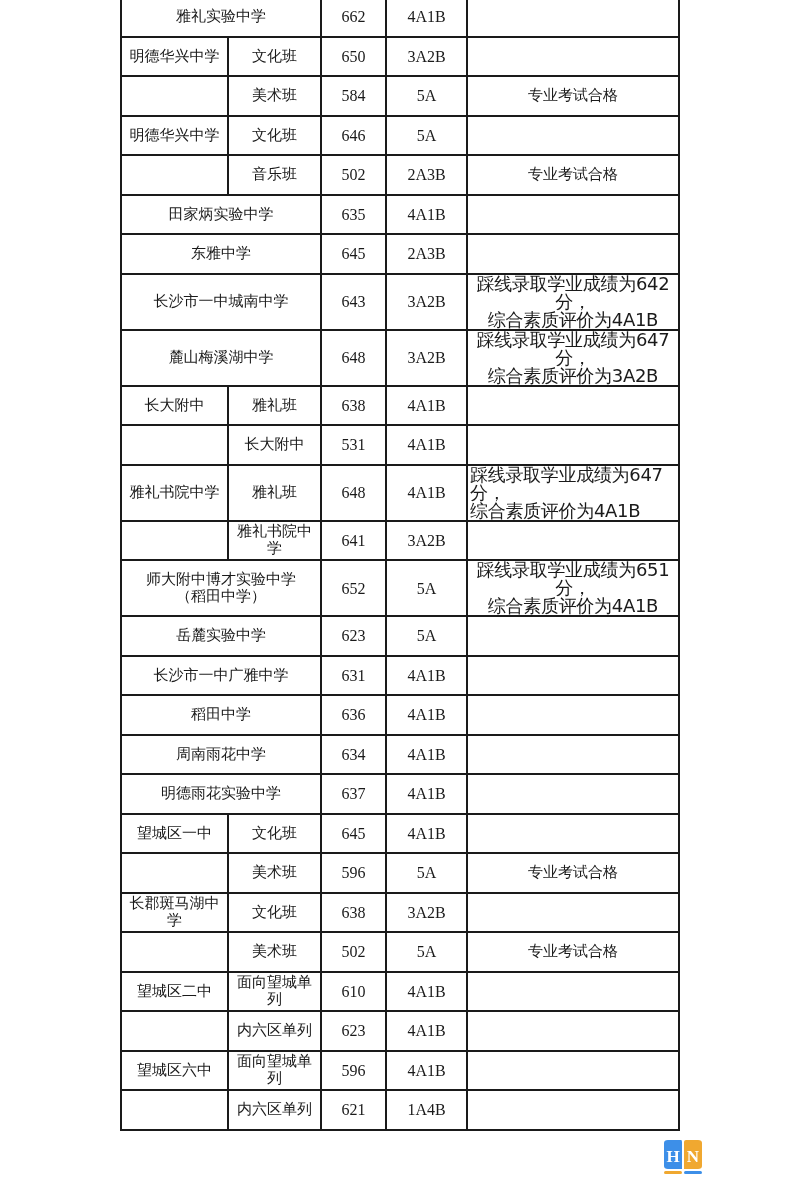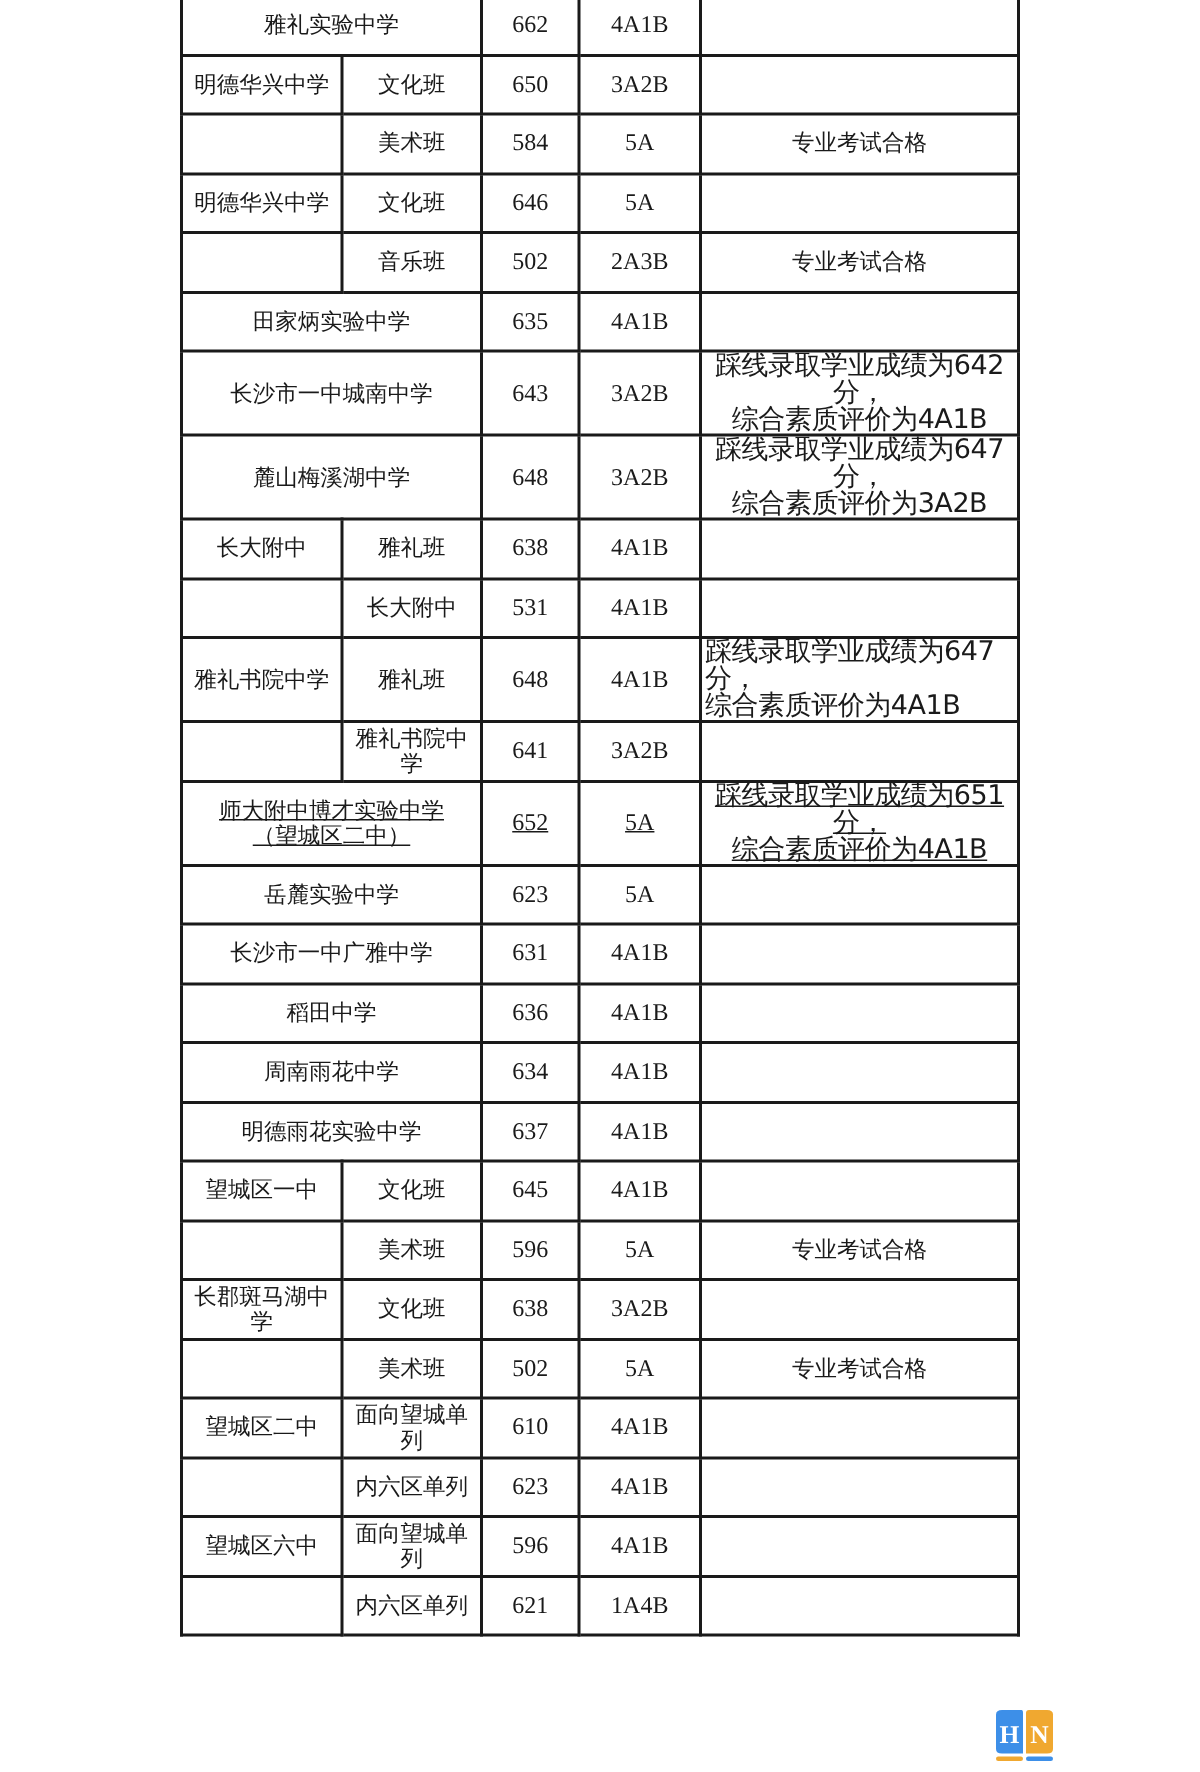--- a/index.html
+++ b/index.html
@@ -39,21 +39,21 @@
       font-size: 15px;
       line-height: 17px;
       height: 37.5px;
       overflow: hidden;
       word-break: break-all;
     }
     td.num {
       font-family: "Liberation Serif", "DejaVu Serif", serif;
       font-size: 16px;
     }
-    tr.tall td { height: 53px; text-decoration: underline; }
+    tr.tall td { height: 53px; }
     tr.first td { border-top: none; }
     td.remark-multi {
       font-size: 18px;
       line-height: 18px;
       letter-spacing: -0.3px;
     }
     td.remark-multi.left { text-align: left; }
     .logo {
       position: absolute;
       left: 662px;
@@ -109,20 +109,26 @@
           <td class="num">2A3B</td>
           <td>专业考试合格</td>
         </tr>
         <tr>
           <td colspan="2">田家炳实验中学</td>
           <td class="num">635</td>
           <td class="num">4A1B</td>
           <td></td>
         </tr>
         <tr>
+          <td colspan="2">东雅中学</td>
+          <td class="num">645</td>
+          <td class="num">2A3B</td>
+          <td></td>
+        </tr>
+        <tr>
           <td colspan="2">长沙市一中城南中学</td>
           <td class="num">643</td>
           <td class="num">3A2B</td>
           <td class="remark-multi">
             <div>踩线录取学业成绩为642分，</div>
             <div>综合素质评价为4A1B</div>
           </td>
         </tr>
         <tr>
           <td colspan="2">麓山梅溪湖中学</td>
@@ -160,21 +166,21 @@
         <tr>
           <td></td>
           <td>雅礼书院中学</td>
           <td class="num">641</td>
           <td class="num">3A2B</td>
           <td></td>
         </tr>
         <tr class="tall">
           <td colspan="2">
             <div>师大附中博才实验中学</div>
-            <div>（望城区二中）</div>
+            <div>（稻田中学）</div>
           </td>
           <td class="num">652</td>
           <td class="num">5A</td>
           <td class="remark-multi">
             <div>踩线录取学业成绩为651分，</div>
             <div>综合素质评价为4A1B</div>
           </td>
         </tr>
         <tr>
           <td colspan="2">岳麓实验中学</td>

